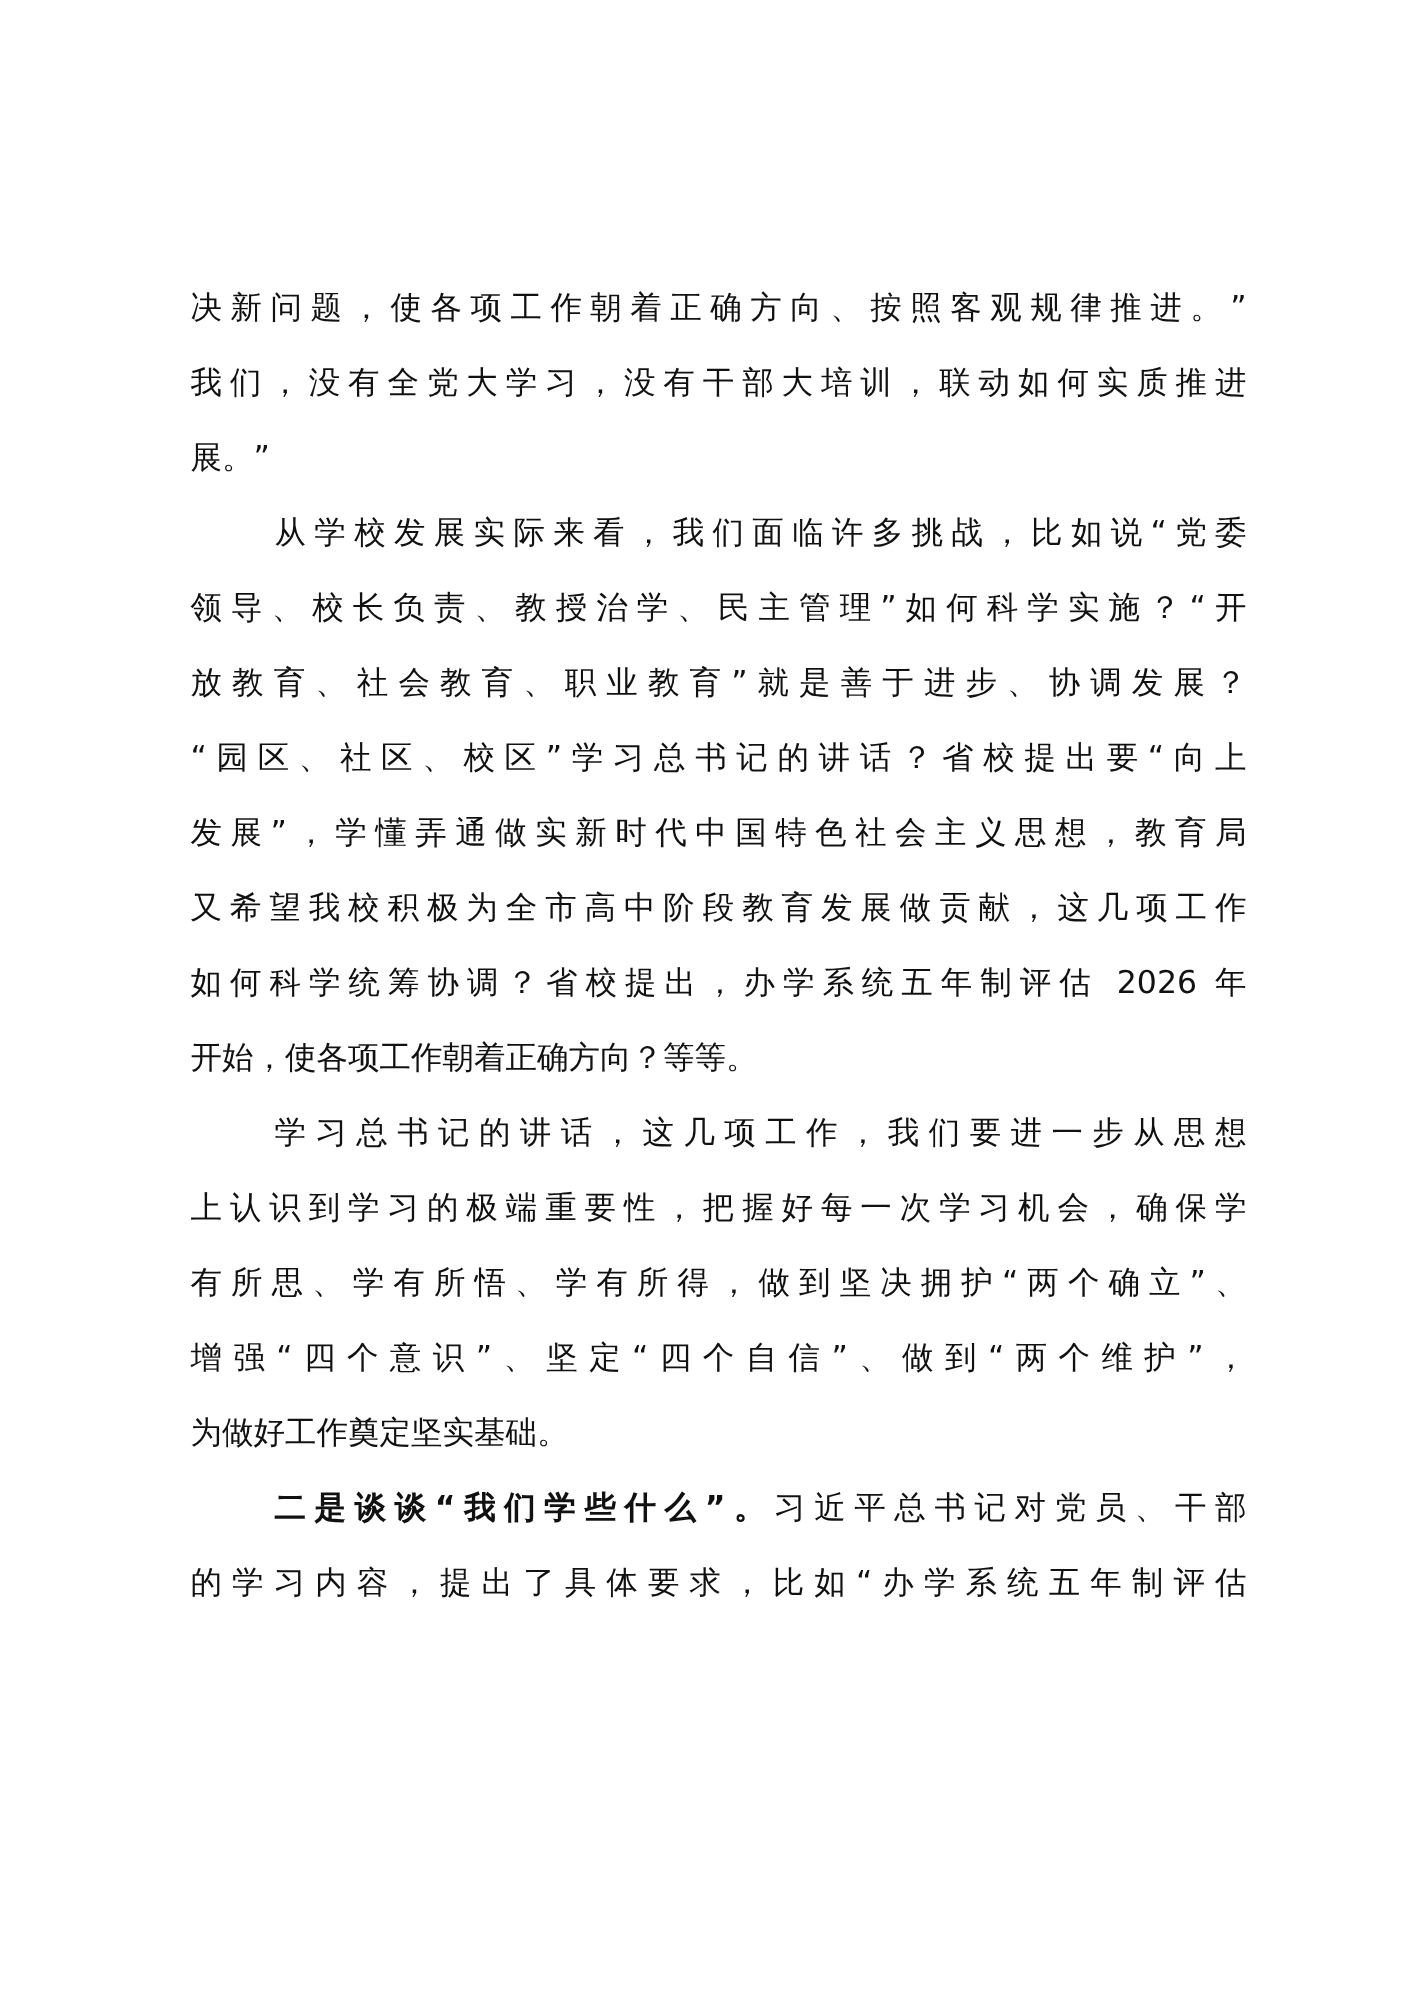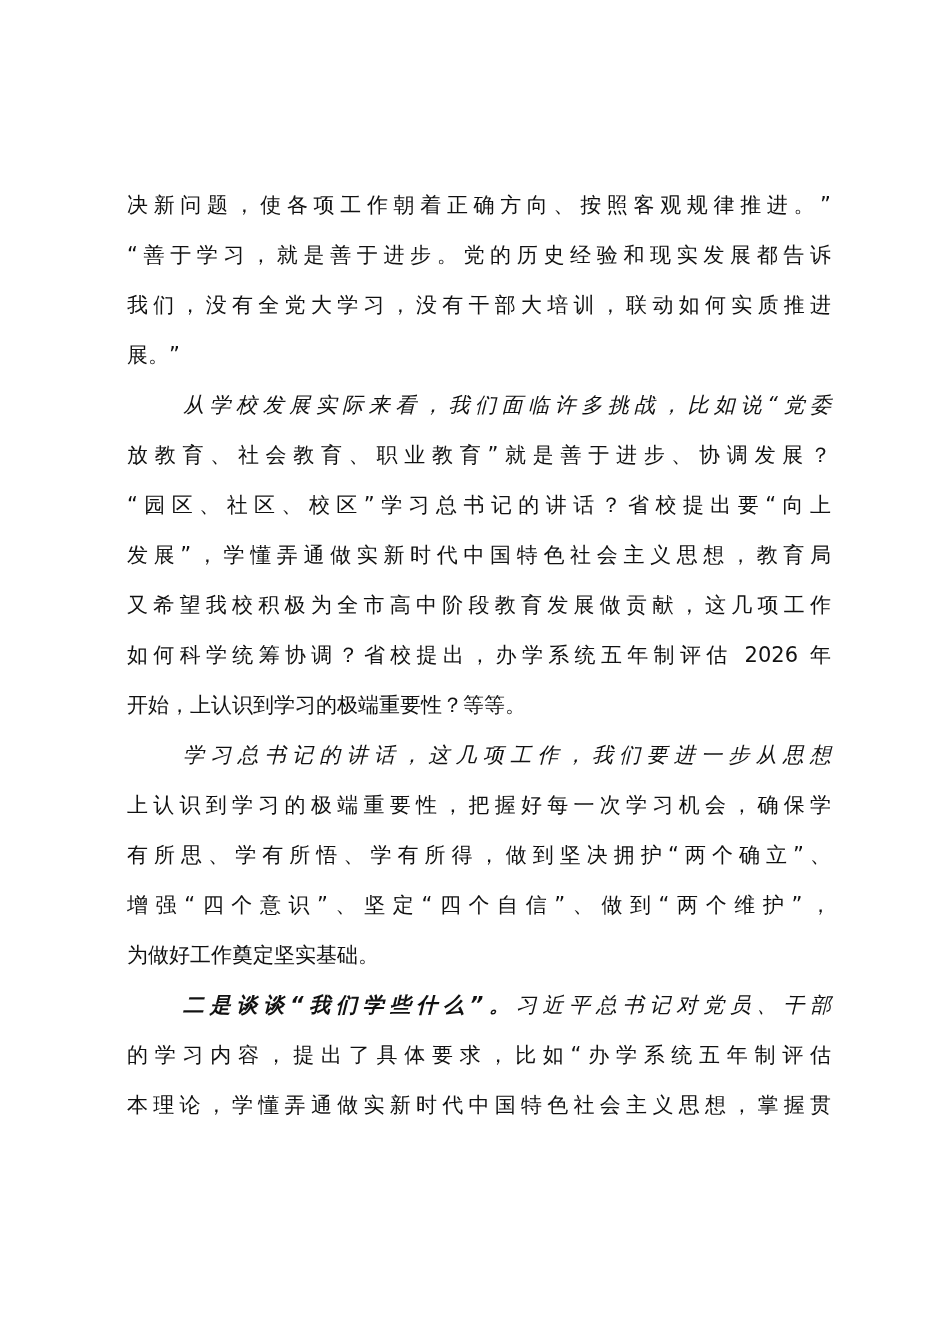--- a/index.html
+++ b/index.html
@@ -33,56 +33,54 @@
       white-space: nowrap;
       text-align: justify;
       text-align-last: justify;
       letter-spacing: 0px;
     }
     .line.last {
       text-align-last: left;
     }
     .line.indent {
       padding-left: 56px;
-      font-style: italic;
     }
     .bold {
       font-weight: bold;
       margin-top: 28px;
     }
   </style>
 </head>
 <body>
 
 <div class="page">
 
   <div class="para">
     <span class="line">决新问题，使各项工作朝着正确方向、按照客观规律推进。”</span>
-    <span class="line">“善于学习，就是善于进步。党的历史经验和现实发展都告诉</span>
     <span class="line">我们，没有全党大学习，没有干部大培训，联动如何实质推进</span>
     <span class="line last">展。”</span>
   </div>
 
   <div class="para">
     <span class="line indent">从学校发展实际来看，我们面临许多挑战，比如说“党委</span>
+    <span class="line">领导、校长负责、教授治学、民主管理”如何科学实施？“开</span>
     <span class="line">放教育、社会教育、职业教育”就是善于进步、协调发展？</span>
     <span class="line">“园区、社区、校区”学习总书记的讲话？省校提出要“向上</span>
     <span class="line">发展”，学懂弄通做实新时代中国特色社会主义思想，教育局</span>
     <span class="line">又希望我校积极为全市高中阶段教育发展做贡献，这几项工作</span>
     <span class="line">如何科学统筹协调？省校提出，办学系统五年制评估 2026 年</span>
-    <span class="line last">开始，上认识到学习的极端重要性？等等。</span>
+    <span class="line last">开始，使各项工作朝着正确方向？等等。</span>
   </div>
 
   <div class="para">
     <span class="line indent">学习总书记的讲话，这几项工作，我们要进一步从思想</span>
     <span class="line">上认识到学习的极端重要性，把握好每一次学习机会，确保学</span>
     <span class="line">有所思、学有所悟、学有所得，做到坚决拥护“两个确立”、</span>
     <span class="line">增强“四个意识”、坚定“四个自信”、做到“两个维护”，</span>
     <span class="line last">为做好工作奠定坚实基础。</span>
   </div>
 
   <div class="para">
     <span class="line indent"><span class="bold">二是谈谈“我们学些什么”。</span><span>习近平总书记对党员、干部</span></span>
     <span class="line">的学习内容，提出了具体要求，比如“办学系统五年制评估</span>
-    <span class="line">本理论，学懂弄通做实新时代中国特色社会主义思想，掌握贯</span>
   </div>
 
 </div>
 
 </body></html>

